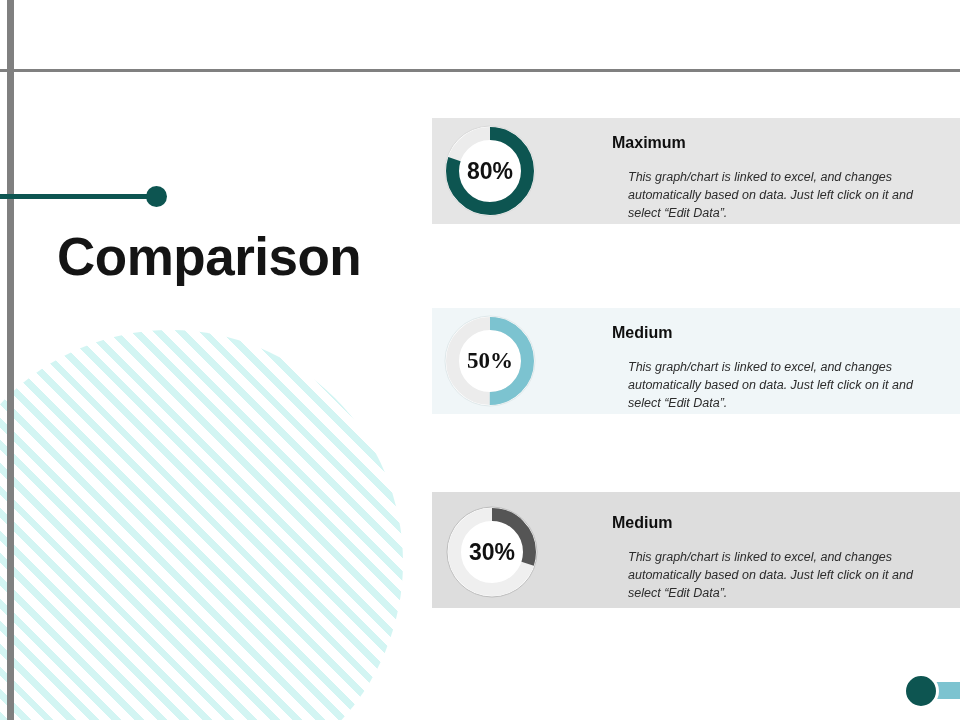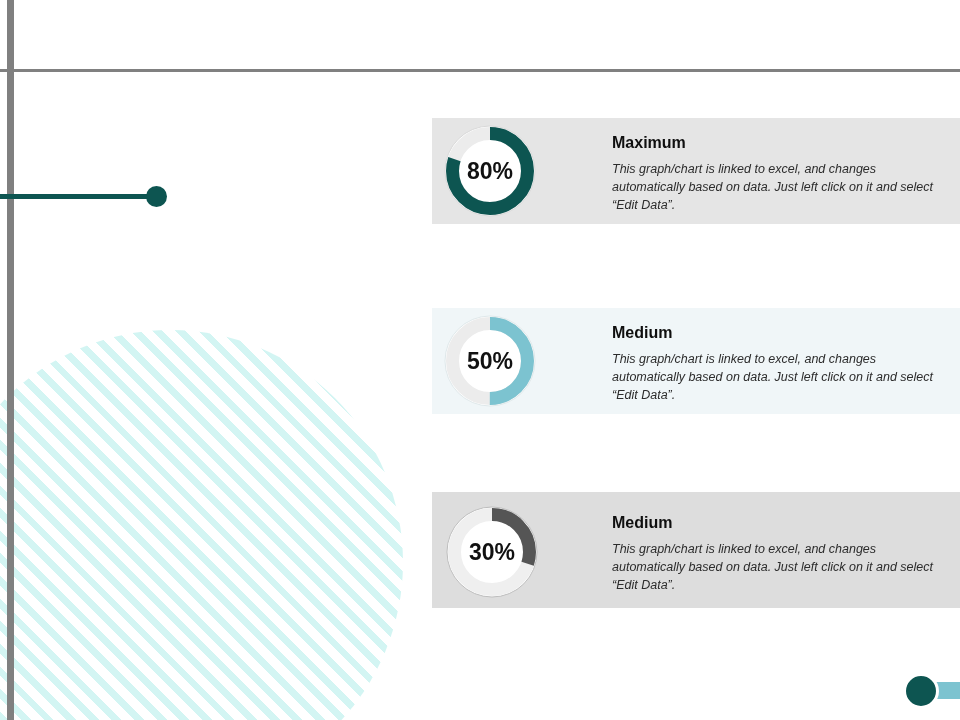--- a/index.html
+++ b/index.html
@@ -112,33 +112,33 @@
     font-weight: bold;
     color: #0f0f0f;
     margin: 0 0 8px 0;
     line-height: 1.1;
   }
   .row-desc {
     font-size: 12.5px;
     font-style: italic;
     color: #2c2c2c;
     line-height: 1.45;
-    margin: 0;
+    margin: 16px;
     max-width: 330px;
   }
 
   
   .gauge {
     position: absolute;
     width: 96px;
     height: 96px;
     z-index: 8;
   }
   .gauge-1 { left: 442px; top: 123px; }
-  .gauge-2 { left: 442px; top: 313px; }
+  .gauge-2 { left: 442px; top: 313px; font-family: Liberation Serif, serif; }
   .gauge-3 { left: 444px; top: 504px; }
 
   .gauge svg { display: block; }
 
   .gauge-label {
     position: absolute;
     left: 0;
     top: 0;
     width: 96px;
     height: 96px;
@@ -179,20 +179,21 @@
 
 <div id="slide">
 
   <div class="striped-circle"></div>
 
   <div class="left-rail" style="background: rgb(128, 128, 128);"></div>
   <div class="top-rule" style="background: rgb(128, 128, 128);"></div>
 
   <div class="title-line" style="background: rgb(13, 85, 81);"></div>
   <div class="title-dot" style="background: rgb(13, 85, 81);"></div>
+  <div class="page-title">Comparison</div>
 
   <div class="row row-1" style="background: #e5e5e5;">
     <div class="row-text">
       <p class="row-heading">Maximum</p>
       <p class="row-desc">This graph/chart is linked to excel, and changes automatically based on data. Just left click on it and select “Edit Data”.</p>
     </div>
   </div>
   <div class="gauge gauge-1">
     <svg width="96" height="96" viewBox="0 0 96 96">
       <circle cx="48" cy="48" r="45" fill="#ffffff" stroke="#d8d8d8" stroke-width="1"></circle>

